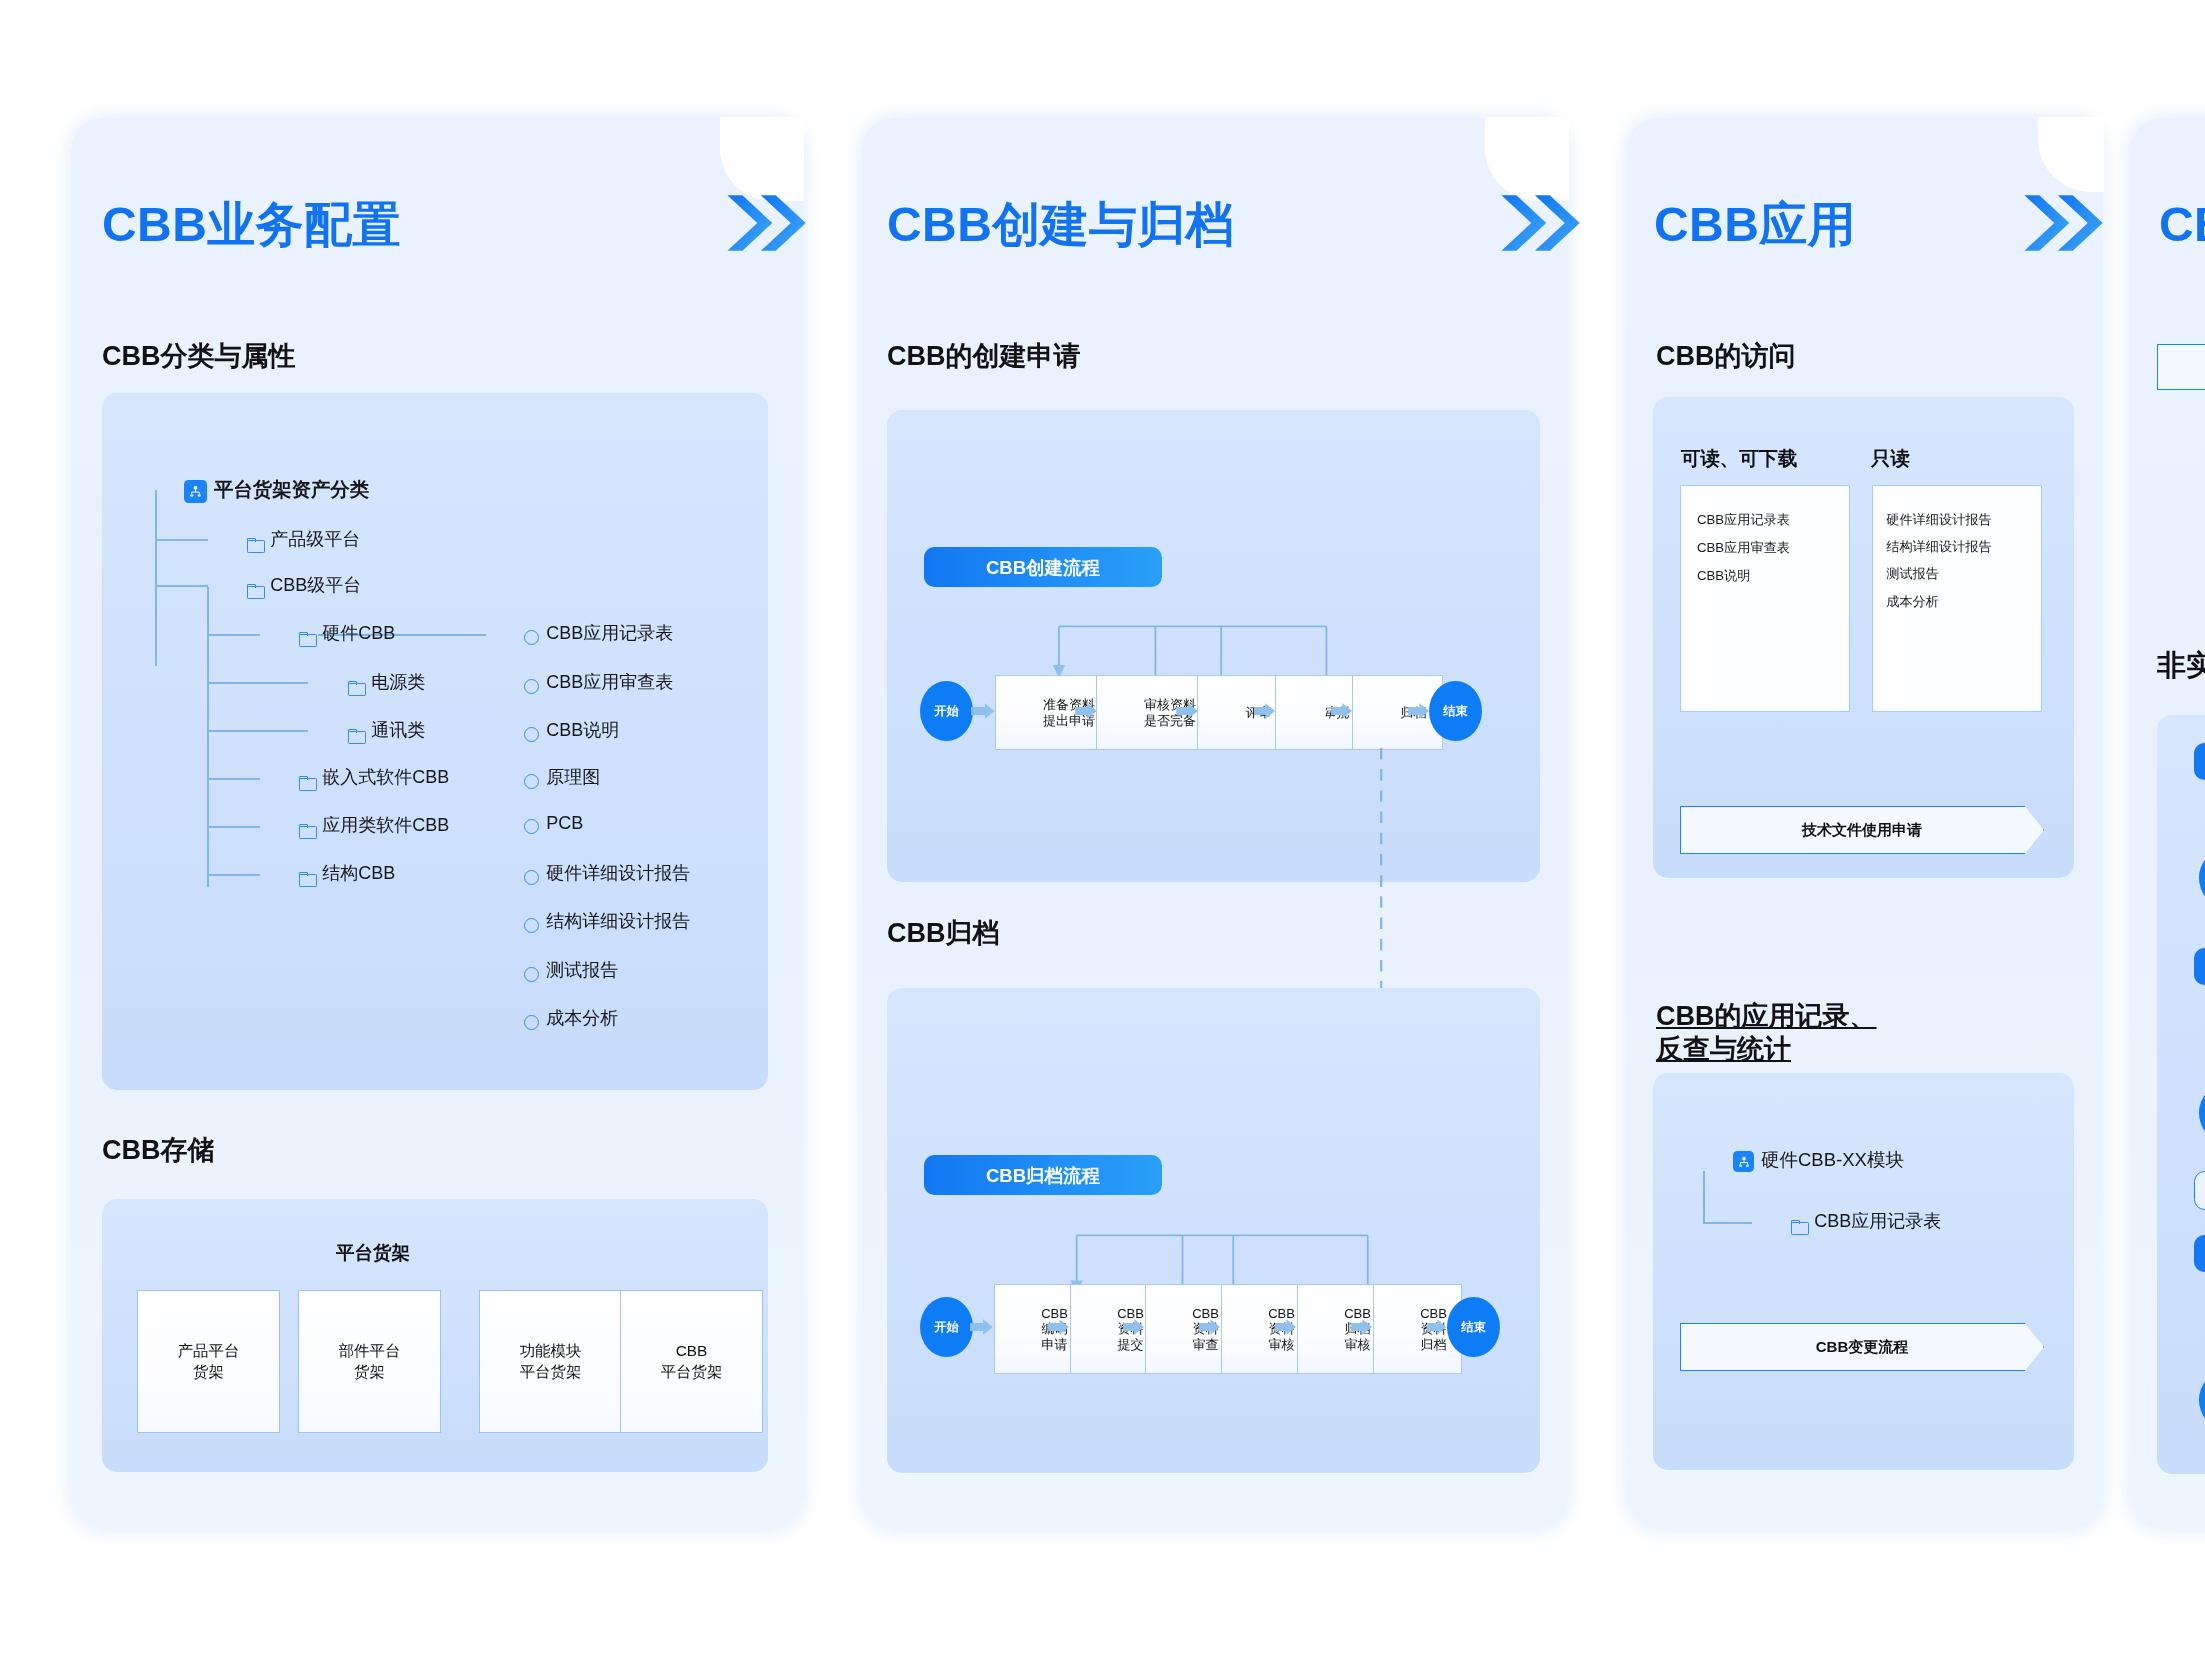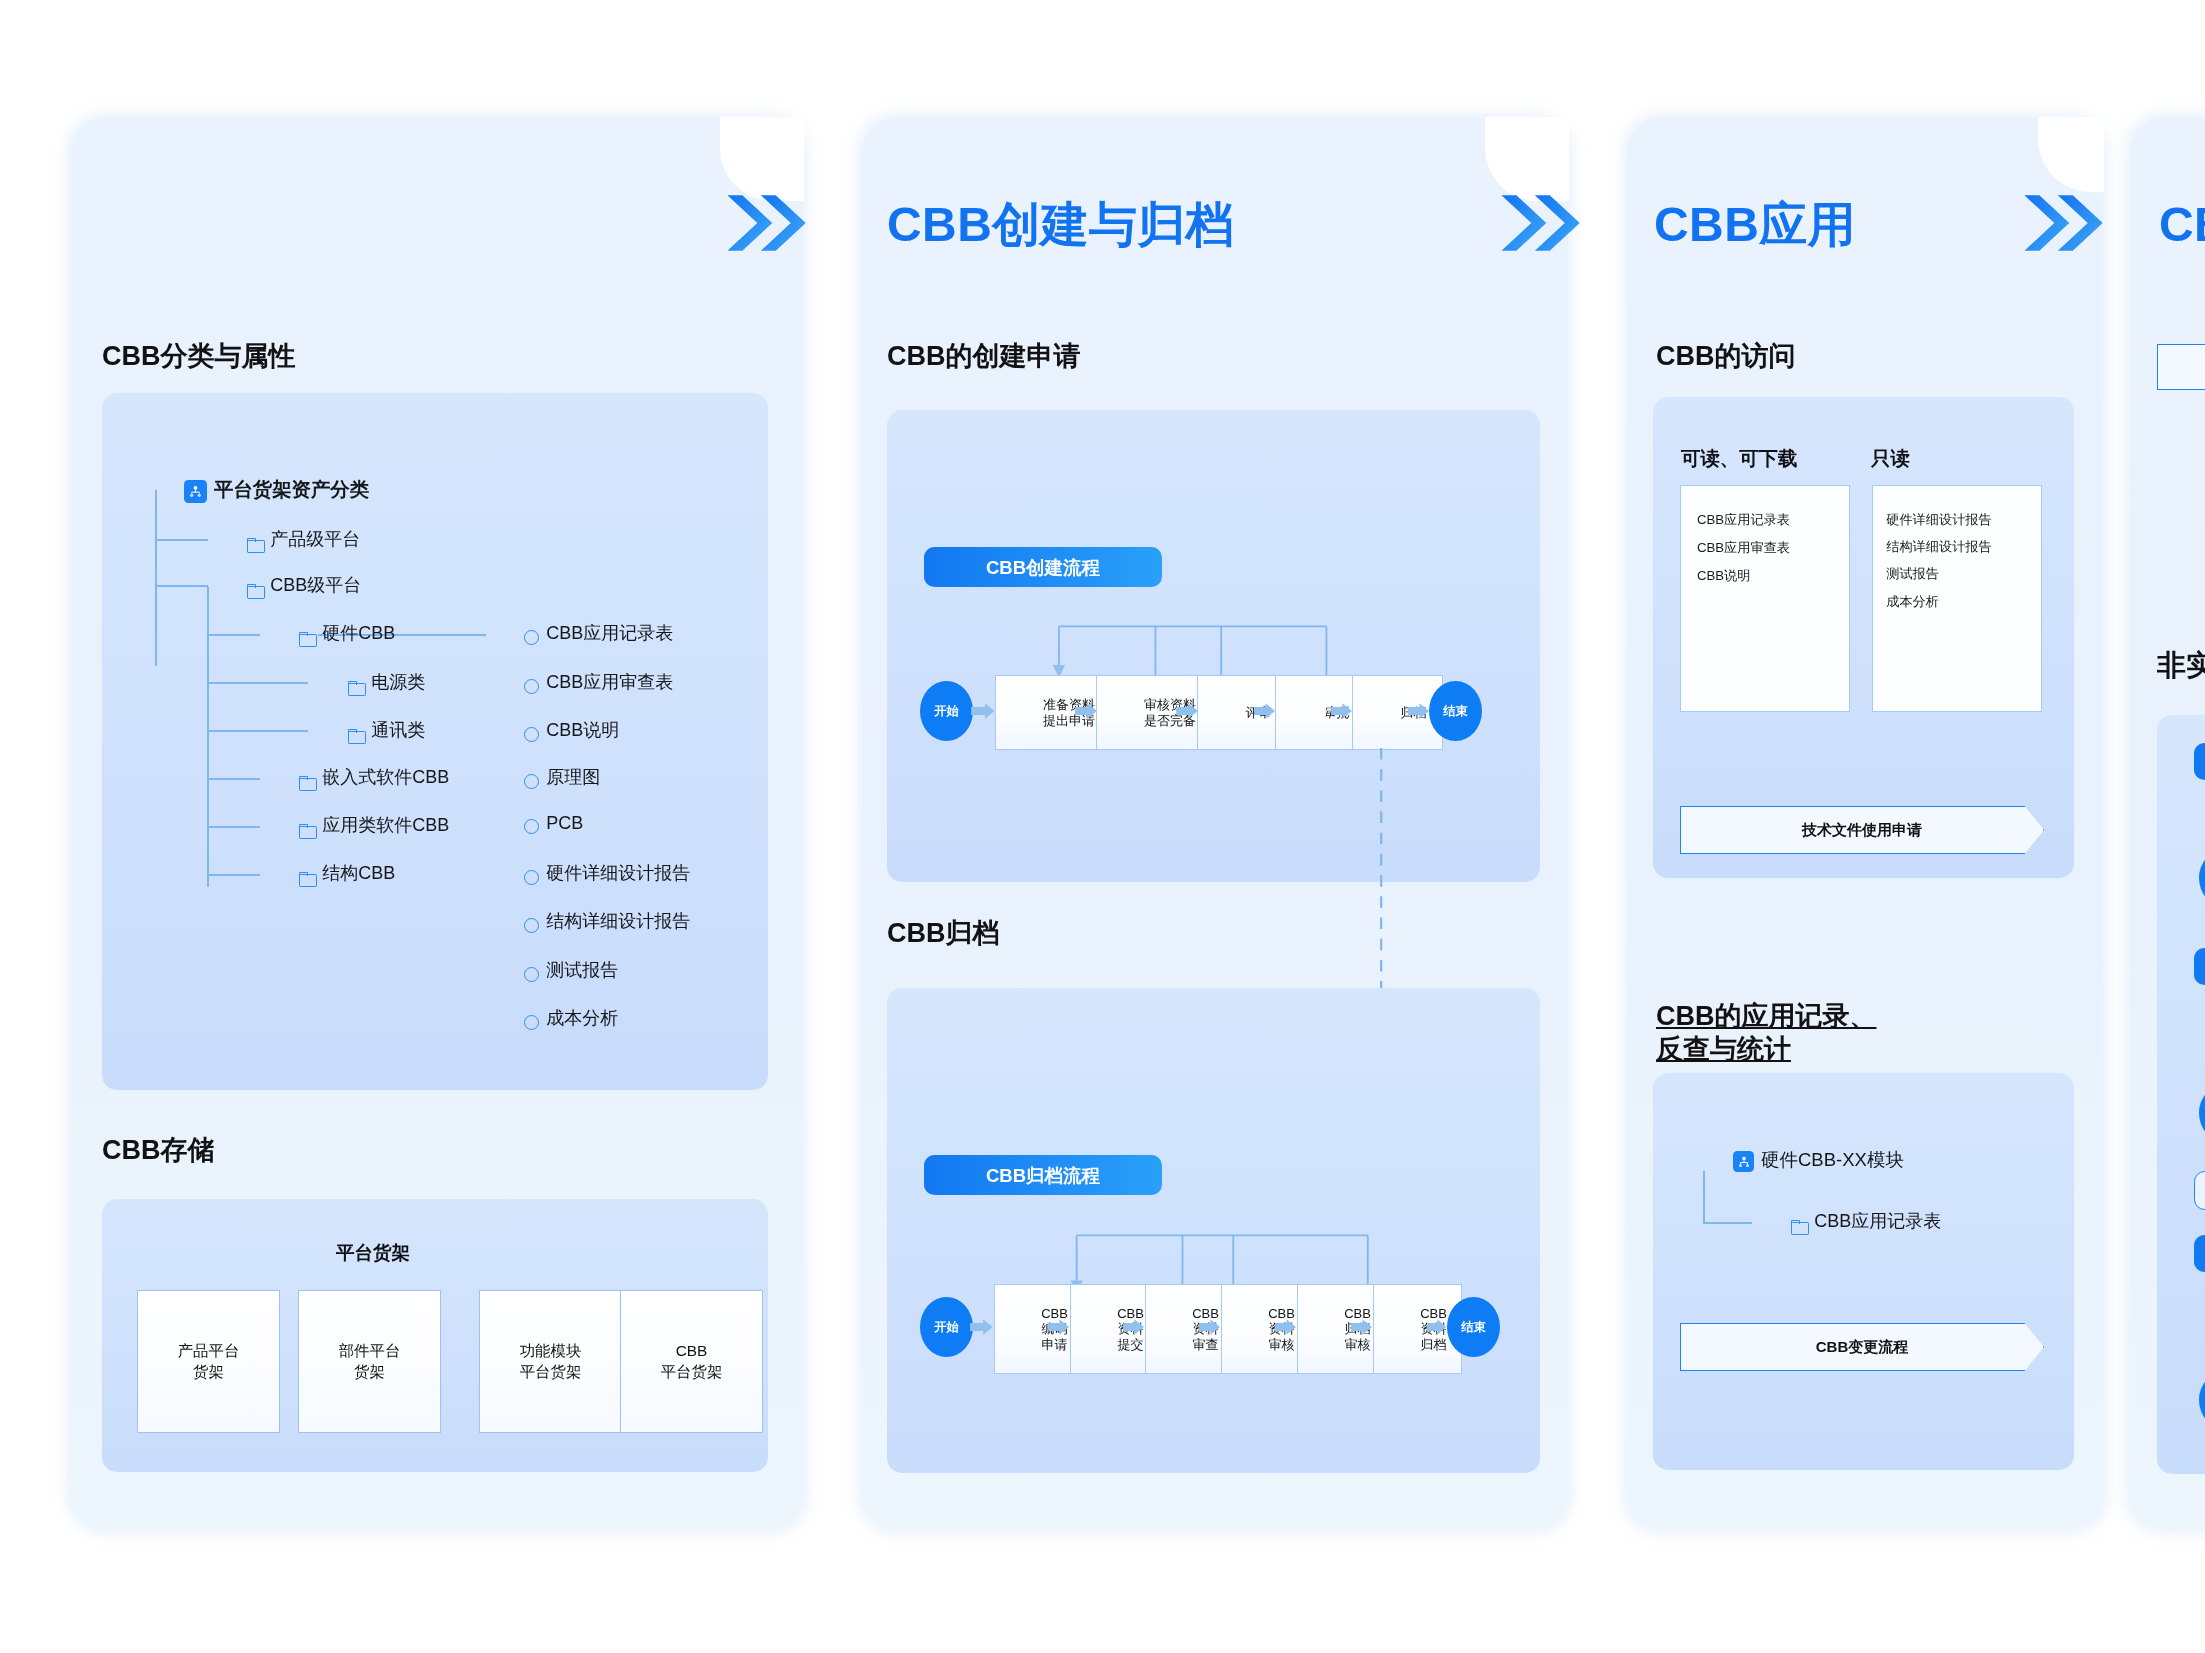--- a/index.html
+++ b/index.html
@@ -156,20 +156,21 @@
   .shelftitle{position:absolute;font-size:18.5px;font-weight:bold;color:#101114;white-space:nowrap;}
 </style>
 </head>
 <body>
 
 <div class="stage">
 
   <div class="panel p1">
       <div class="notch"></div>
     </div>
+  <div class="ptitle t1">CBB业务配置</div>
   <div class="chev c1">
     <svg viewBox="0 0 200 150">
         <defs>
           <linearGradient id="cg1" x1="0" y1="0" x2="1" y2="1">
             <stop offset="0" stop-color="#1273f0"></stop>
             <stop offset="1" stop-color="#3fa9f8"></stop>
           </linearGradient>
         </defs>
       <path d="M10 12 L78 75 L10 138 L44 138 L112 75 L44 12 Z" fill="url(#cg1)"></path>
       <path d="M86 12 L154 75 L86 138 L120 138 L188 75 L120 12 Z" fill="url(#cg1)"></path>

